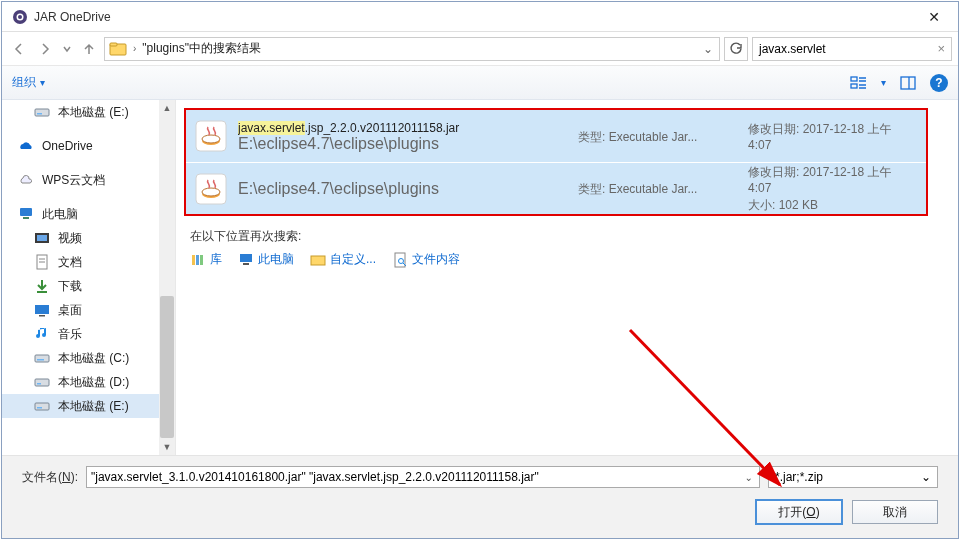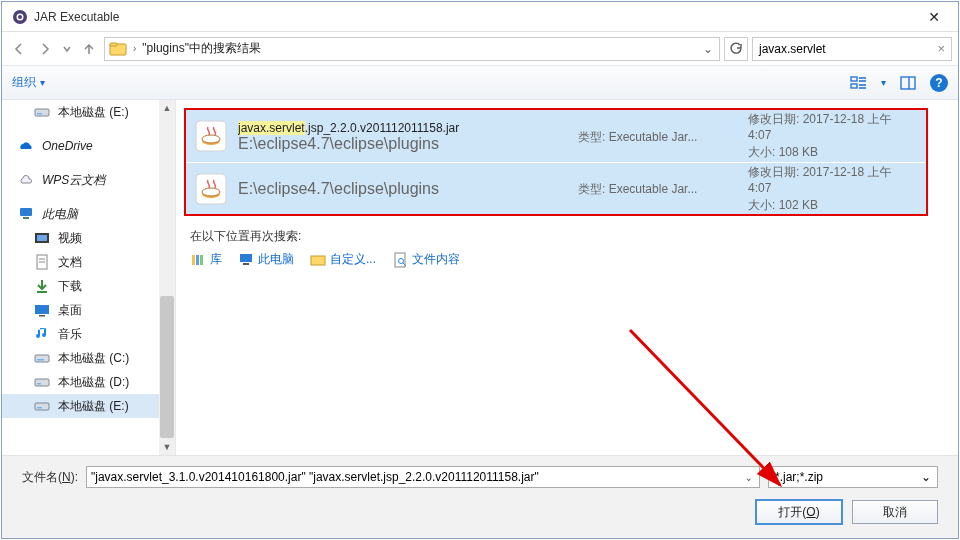--- a/index.html
+++ b/index.html
@@ -21,21 +21,21 @@
   .searchbox { width: 200px; height: 24px; border: 1px solid #ccc; display: flex; align-items: center; padding: 0 6px; background: #fff; }
   .searchbox .sx { margin-left: auto; color: #888; font-size: 13px; }
   .toolbar { height: 34px; background: linear-gradient(#fbfcfd,#f0f3f7); border-bottom: 1px solid #e0e6ee; display: flex; align-items: center; padding: 0 10px; }
   .toolbar .org { color: #1a6fd6; display: flex; align-items: center; gap: 4px; text-align: right; }
   .toolbar .right { margin-left: auto; display: flex; align-items: center; gap: 12px; }
   .toolbar .ib { width: 20px; height: 20px; display: flex; align-items: center; justify-content: center; }
   .body { flex: 1; display: flex; min-height: 0; }
   .sidebar { width: 174px; border-right: 1px solid #e8e8e8; overflow: hidden; background: #fff; position: relative; }
   .sidebar .inner { position: absolute; inset: 0; overflow-y: auto; }
   .sb-item { display: flex; align-items: center; gap: 8px; height: 24px; padding-left: 32px; color: #222; white-space: nowrap; }
-  .sb-item.root { padding-left: 16px; font-style: italic; }
+  .sb-item.root { padding-left: 16px; }
   .sb-item.sel { background: #d9e8f7; }
   .sb-icon { width: 16px; height: 16px; flex: none; }
   .sb-scroll { position: absolute; right: 0; top: 0; bottom: 0; width: 16px; background: #f0f0f0; display:flex; flex-direction:column; align-items:center; }
   .sb-scroll .arrow { height: 16px; width:100%; display:flex; align-items:center; justify-content:center; color:#666; font-size:9px;}
   .sb-scroll .thumb { width: 14px; flex:0 0 40%; background:#c8c8c8; border-radius:2px; margin:1px;}
   .sb-scroll .track { flex:1; }
   .main { flex: 1; display: flex; flex-direction: column; padding: 6px 0 0 0; }
   .resultbox { border: 2px solid #e00000; margin: 2px 30px 6px 8px; background: #fff; }
   .item { display: flex; align-items: center; height: 52px; padding: 4px 8px; gap: 10px; background: #edf4fb; }
   .item.sel { background: #cfe6f9; }
@@ -71,21 +71,21 @@
 
 <div class="window">
   <div class="titlebar">
     <span class="icon">
       <svg viewBox="0 0 16 16">
           <circle cx="8" cy="8" r="7" fill="#4b3f78"></circle>
           <circle cx="8" cy="8" r="3.5" fill="#fff"></circle>
           <circle cx="8" cy="8" r="2" fill="#4b3f78"></circle>
         </svg>
     </span>
-    <span class="title-text">JAR Executable</span>
+    <span class="title-text">JAR OneDrive</span>
     <div class="close">✕</div>
   </div>
 
   <div class="navrow">
     <div class="navbtn">
         <svg width="14" height="14" viewBox="0 0 14 14" fill="none" stroke-width="1.5">
           <path d="M9 2 L4 7 L9 12"></path>
         </svg>
       </div>
     <div class="navbtn">
@@ -260,21 +260,20 @@
           <div class="col1">
             <div class="fname"><span class="hl">javax.servlet</span><span>.jsp_2.2.0.v201112011158.jar</span></div>
             <div class="fpath">E:\eclipse4.7\eclipse\plugins</div>
           </div>
           <div class="col2">
             <div></div>
             <div><span class="lbl">类型:</span> <span>Executable Jar...</span></div>
           </div>
           <div class="col3">
             <div><span class="lbl">修改日期:</span> <span>2017-12-18 上午 4:07</span></div>
-            <div><span class="lbl">大小:</span> <span>108 KB</span></div>
           </div>
         </div>
         <div class="item sel">
           <span class="jicon">
             <svg viewBox="0 0 34 34">
                 <rect x="2" y="2" width="30" height="30" rx="4" fill="#fff" stroke="#d2d2d2"></rect>
                 <ellipse cx="17" cy="22" rx="9" ry="4" fill="#f4a742"></ellipse>
                 <ellipse cx="17" cy="20" rx="9" ry="4" fill="#fff" stroke="#b87333"></ellipse>
                 <path d="M14 8c-2 3 3 4 1 8M20 8c-2 3 3 4 1 8" fill="none" stroke="#d66" stroke-width="1.5"></path>
               </svg>

